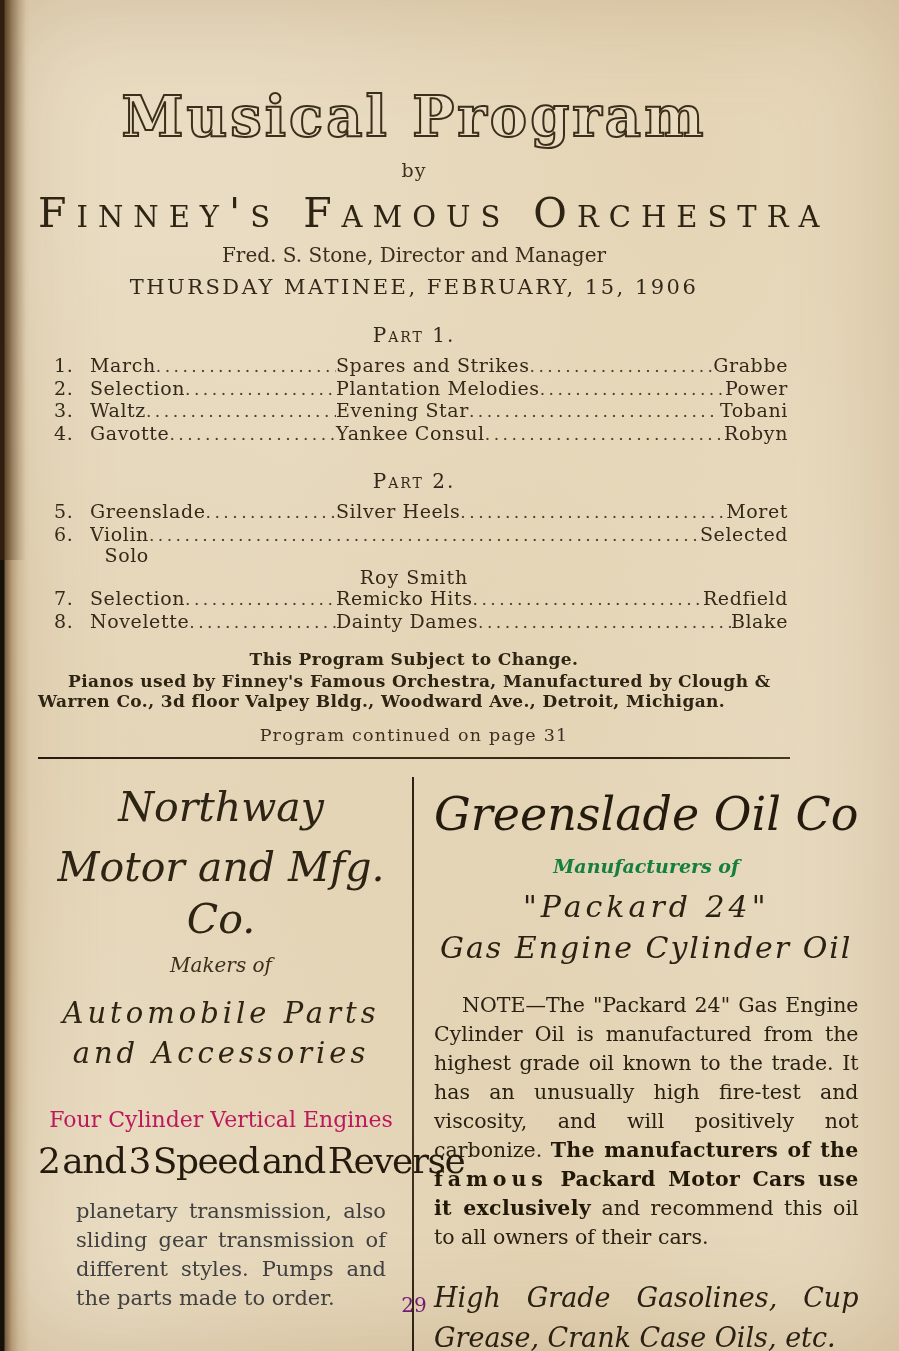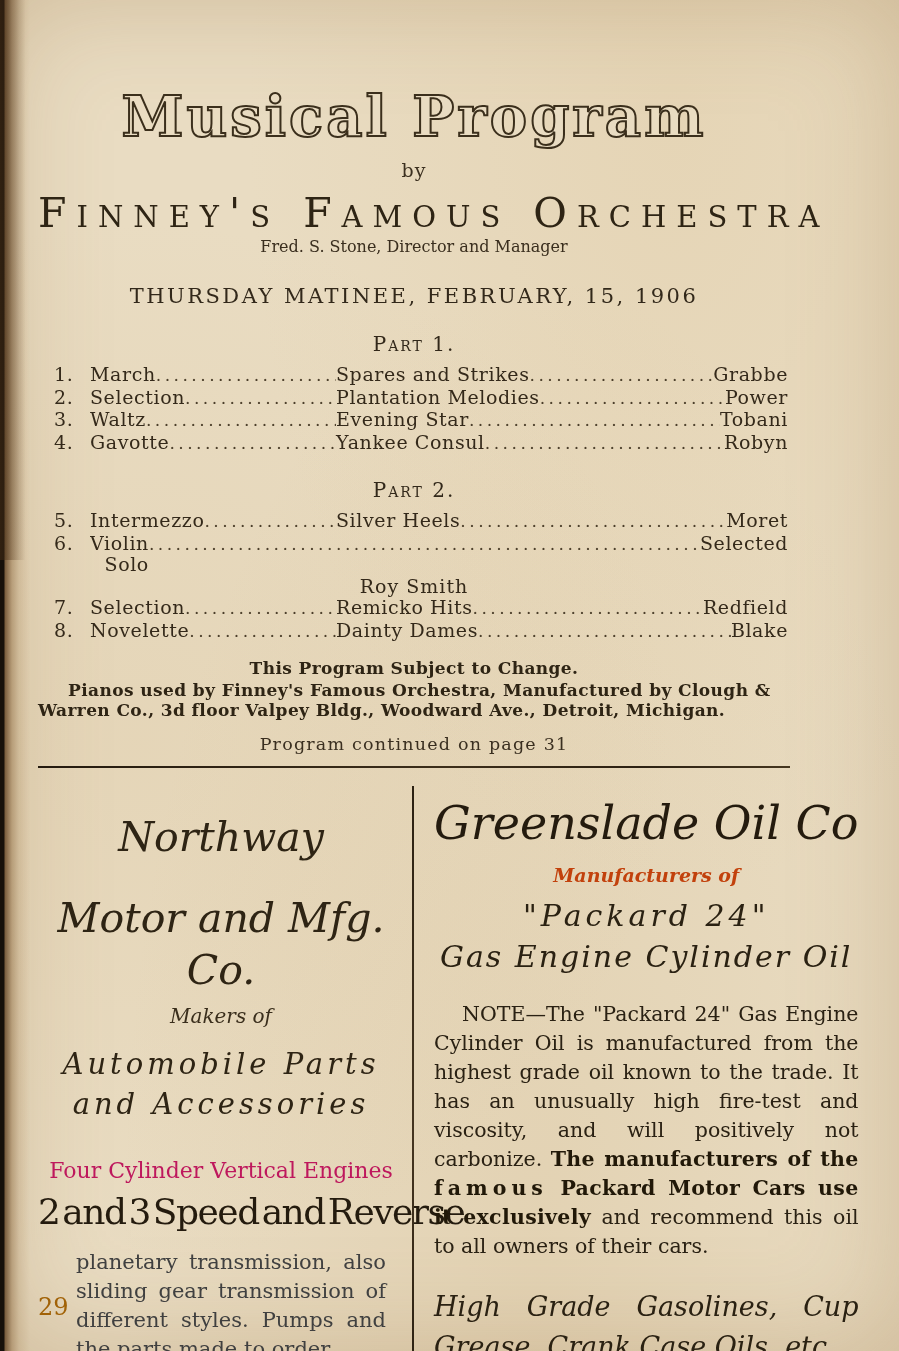--- a/index.html
+++ b/index.html
@@ -39,22 +39,22 @@
     font-size:56px;font-weight:bold;letter-spacing:3px;
     color:#3b2f1c;
     -webkit-text-fill-color:rgba(233,220,194,0.92);
     -webkit-text-stroke:2px #3b2f1c;
   }
   .by-line{margin-top:10px;font-size:19px;letter-spacing:1px;color:#3c3020;}
   .orchestra-line{
     margin-top:8px;font-size:41px;font-variant:small-caps;
     letter-spacing:10px;color:#2e2414;white-space:nowrap;
   }
-  .director-line{font-size:16px;color:#3a2e1e;}
-  .date-line{margin-top:28px;font-size:21px;letter-spacing:2.5px;color:#32281a;}
+  .director-line{margin-top:6px;font-size:20px;color:#3a2e1e;}
+  .date-line{margin-top:8px;font-size:21px;letter-spacing:2.5px;color:#32281a;}
 
   
   .part-heading{
     margin-top:24px;font-size:20px;font-variant:small-caps;letter-spacing:2px;color:#32281a;
   }
   .plist{margin-top:8px;}
   .prow{
     display:flex;align-items:baseline;
     font-size:19px;letter-spacing:0.6px;color:#34291a;
     line-height:21.5px;padding:0 2px 0 16px;
@@ -76,48 +76,48 @@
   .continued-line{margin-top:14px;font-size:17.5px;letter-spacing:1.2px;color:#3a2f20;}
 
   
   .hr-rule{margin-top:12px;height:2px;background:linear-gradient(to right,#241a0e, #3c2e1a 55%, #2c2112 80%, #45361f);}
   .ads{display:flex;margin-top:14px;height:600px;}
   .ad-left{width:366px;flex:none;}
   .v-rule{width:2px;flex:none;margin:4px 0 10px 8px;background:linear-gradient(to bottom,#2c2112,#453520 60%,#2c2112);}
   .ad-right{flex:1 1 auto;padding-left:20px;}
 
   
-  .nw-title{font-style:italic;font-size:41px;color:#2e2414;line-height:52px;margin-top:29px;}
+  .nw-title{font-style:italic;font-size:41px;color:#2e2414;line-height:52px;margin-top:8px;}
   .nw-makers{font-style:italic;font-size:20px;font-weight:normal;color:#3a2e1c;margin-top:8px;}
   .nw-products{font-style:italic;font-size:29px;letter-spacing:4px;color:#2e2414;line-height:40px;margin-top:16px;}
   .nw-feature1{font-size:22px;color:#be185d;margin-top:34px;}
   .nw-feature2{font-size:36px;letter-spacing:-1.5px;word-spacing:-7px;color:#241b0e;margin-top:8px;white-space:nowrap;}
   .nw-body{
     font-size:21px;color:#404040;text-align:justify;line-height:29px;
     margin:16px 18px 0 38px;
   }
 
   
   .gs-title{font-style:italic;font-size:46px;color:#241b0e;margin-top:14px;white-space:nowrap;}
-  .gs-mfr{font-style:italic;font-weight:bold;font-size:19px;color:#c2410c;margin-top:14px;}
+  .gs-mfr{font-style:italic;font-weight:bold;font-size:19px;color:#15803d;margin-top:14px;}
   .gs-product1{font-style:italic;font-size:30px;letter-spacing:4px;color:#2a2112;margin-top:12px;}
   .gs-product2{font-style:italic;font-size:30px;letter-spacing:2px;color:#2a2112;margin-top:6px;white-space:nowrap;}
   .gs-note{
     font-size:20.5px;color:#2a2113;text-align:justify;line-height:29px;
     margin-top:26px;text-indent:28px;
   }
   .gs-note b{color:#211808;letter-spacing:0.3px;}
   .gs-note .spaced{letter-spacing:5px;}
   .gs-products{
     font-style:italic;font-size:27px;color:#2a2112;text-align:justify;line-height:40px;margin-top:26px;
   }
 
   .page-number{
-    position:absolute;left:0;top:1276px;width:752px;
-    font-size:24px;color:#a16207;
+    position:absolute;left:0;top:1276px;width:752px;text-align:center;
+    font-size:20px;color:#701a75;
   }
 </style>
 </head>
 <body>
 
 <div class="binding"></div>
 <div class="binding-top"></div>
 
 <div class="content">
 
@@ -169,21 +169,21 @@
       <span class="dots"></span>
       <span class="pcomposer">Robyn</span>
     </div>
   </div>
 
   <div class="center part-heading">Part 2.</div>
   <div class="plist">
     <div class="prow">
       <span class="pnum">5.</span>
       <span class="pcol1">
-          <span>Intermezzo</span>
+          <span>Greenslade</span>
           <span class="dots"></span>
         </span>
       <span class="ppiece">Silver Heels</span>
       <span class="dots"></span>
       <span class="pcomposer">Moret</span>
     </div>
     <div class="prow">
       <span class="pnum">6.</span>
       <span class="pcol1">
           <span>Violin Solo</span>

